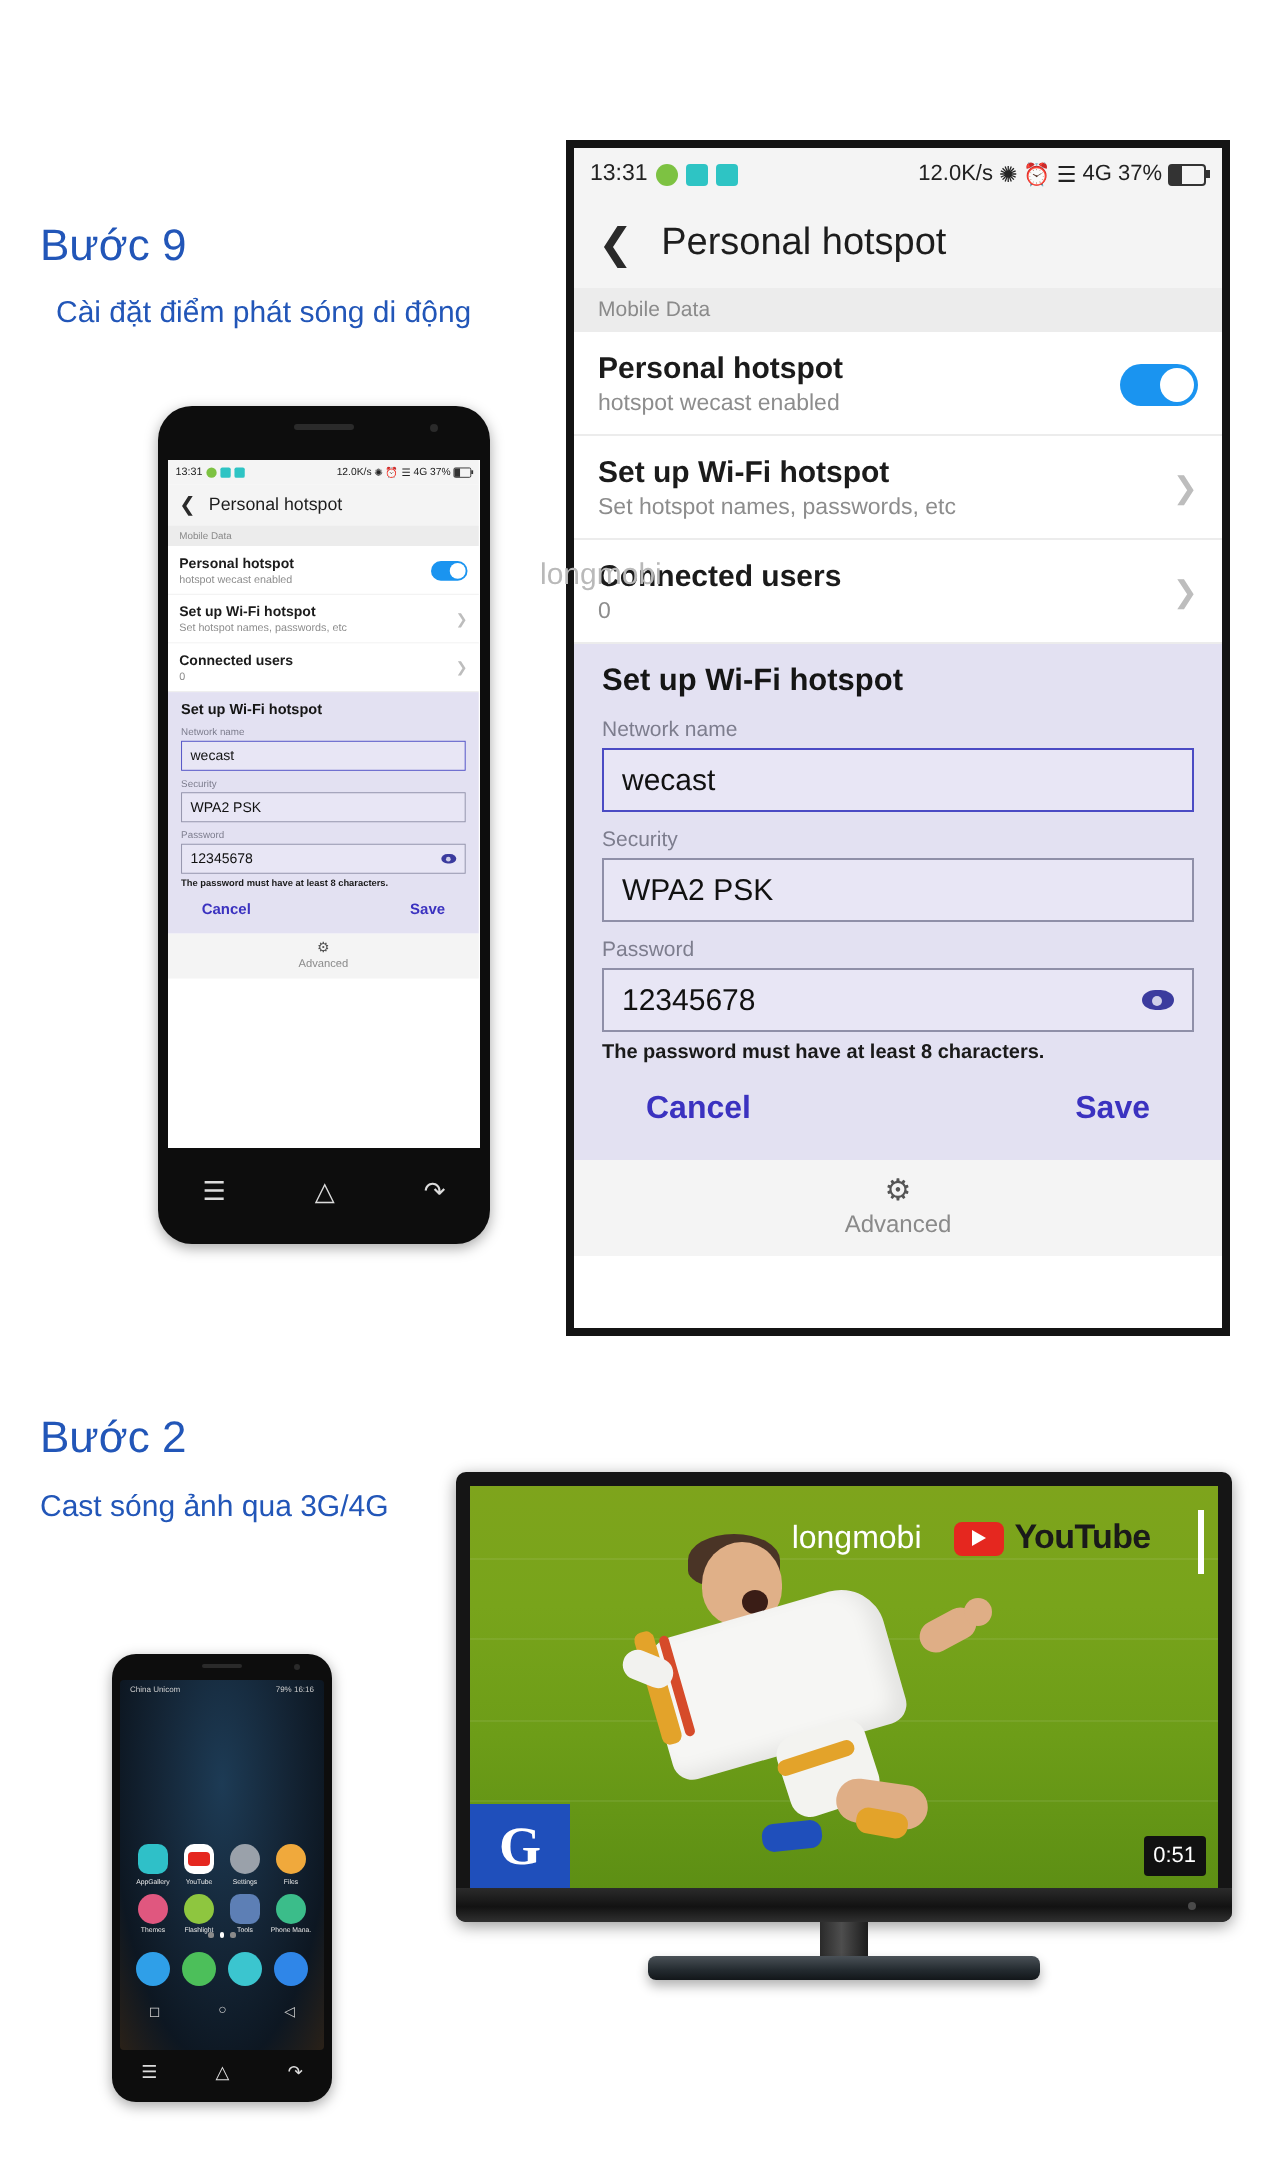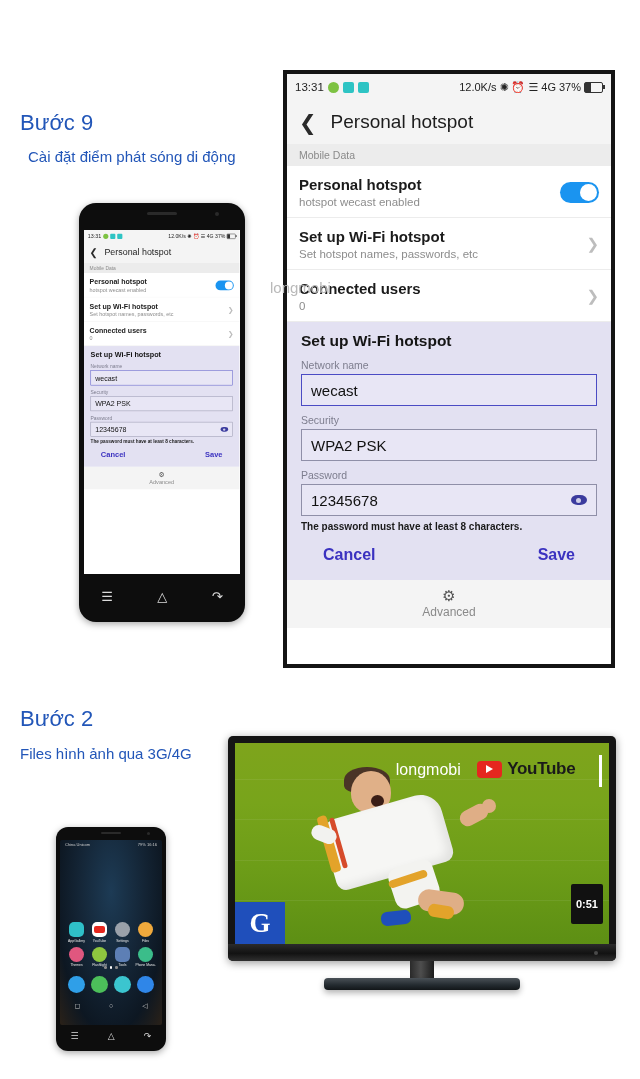--- a/index.html
+++ b/index.html
@@ -206,22 +206,22 @@
     border-top:4.5px solid transparent;border-bottom:4.5px solid transparent;
   }
   .yt-text{color:#1a1a1a;font-size:17px;font-weight:bold;letter-spacing:-.3px;}
   .yt-bar{position:absolute;right:2%;top:6%;width:3px;height:32px;background:#fff;}
   .g-logo{
     position:absolute;left:0;bottom:0;width:50px;height:42px;background:#1f4fbb;
     display:flex;align-items:center;justify-content:center;
   }
   .g-logo span{color:#fff;font-size:27px;font-weight:bold;font-family:"Liberation Serif",serif;}
   .dur{
-    position:absolute;right:6px;bottom:20px;background:#111;color:#fff;font-size:11px;
-    padding:14px 5px;border-radius:2px;font-weight:bold;
+    position:absolute;right:6px;bottom:6px;background:#111;color:#fff;font-size:11px;
+    padding:4px 5px;border-radius:2px;
   }
   .tv-chin{
     position:absolute;left:0;right:0;bottom:0;height:17px;
     background:linear-gradient(180deg,#2b2b2b 0%,#121212 55%,#303030 100%);
     border-radius:0 0 5px 5px;
   }
   .tv-led{position:absolute;right:18px;bottom:6px;width:4px;height:4px;border-radius:50%;background:#4a4a4a;}
   .tv-neck{
     position:absolute;left:50%;transform:translateX(-50%);top:225px;width:24px;height:19px;
     background:linear-gradient(90deg,#2a2a2a,#4e4e4e 45%,#1c1c1c);
@@ -235,21 +235,21 @@
 </head>
 <body>
 
 <div class="page">
 
 
   <div class="step-head" id="step1-head">Bước 9</div>
   <div class="step-sub" id="step1-sub">Cài đặt điểm phát sóng di động</div>
 
   <div class="step-head" id="step2-head">Bước 2</div>
-  <div class="step-sub" id="step2-sub">Files hình ảnh qua 3G/4G</div>
+  <div class="step-sub" id="step2-sub">Cast sóng ảnh qua 3G/4G</div>
 
   <div class="big-shot">
 
     <div class="statusbar">
       <div class="sb-left">
         <span>13:31</span>
         <i class="sb-ic g"></i>
         <i class="sb-ic c1"></i>
         <i class="sb-ic c2"></i>
       </div>

